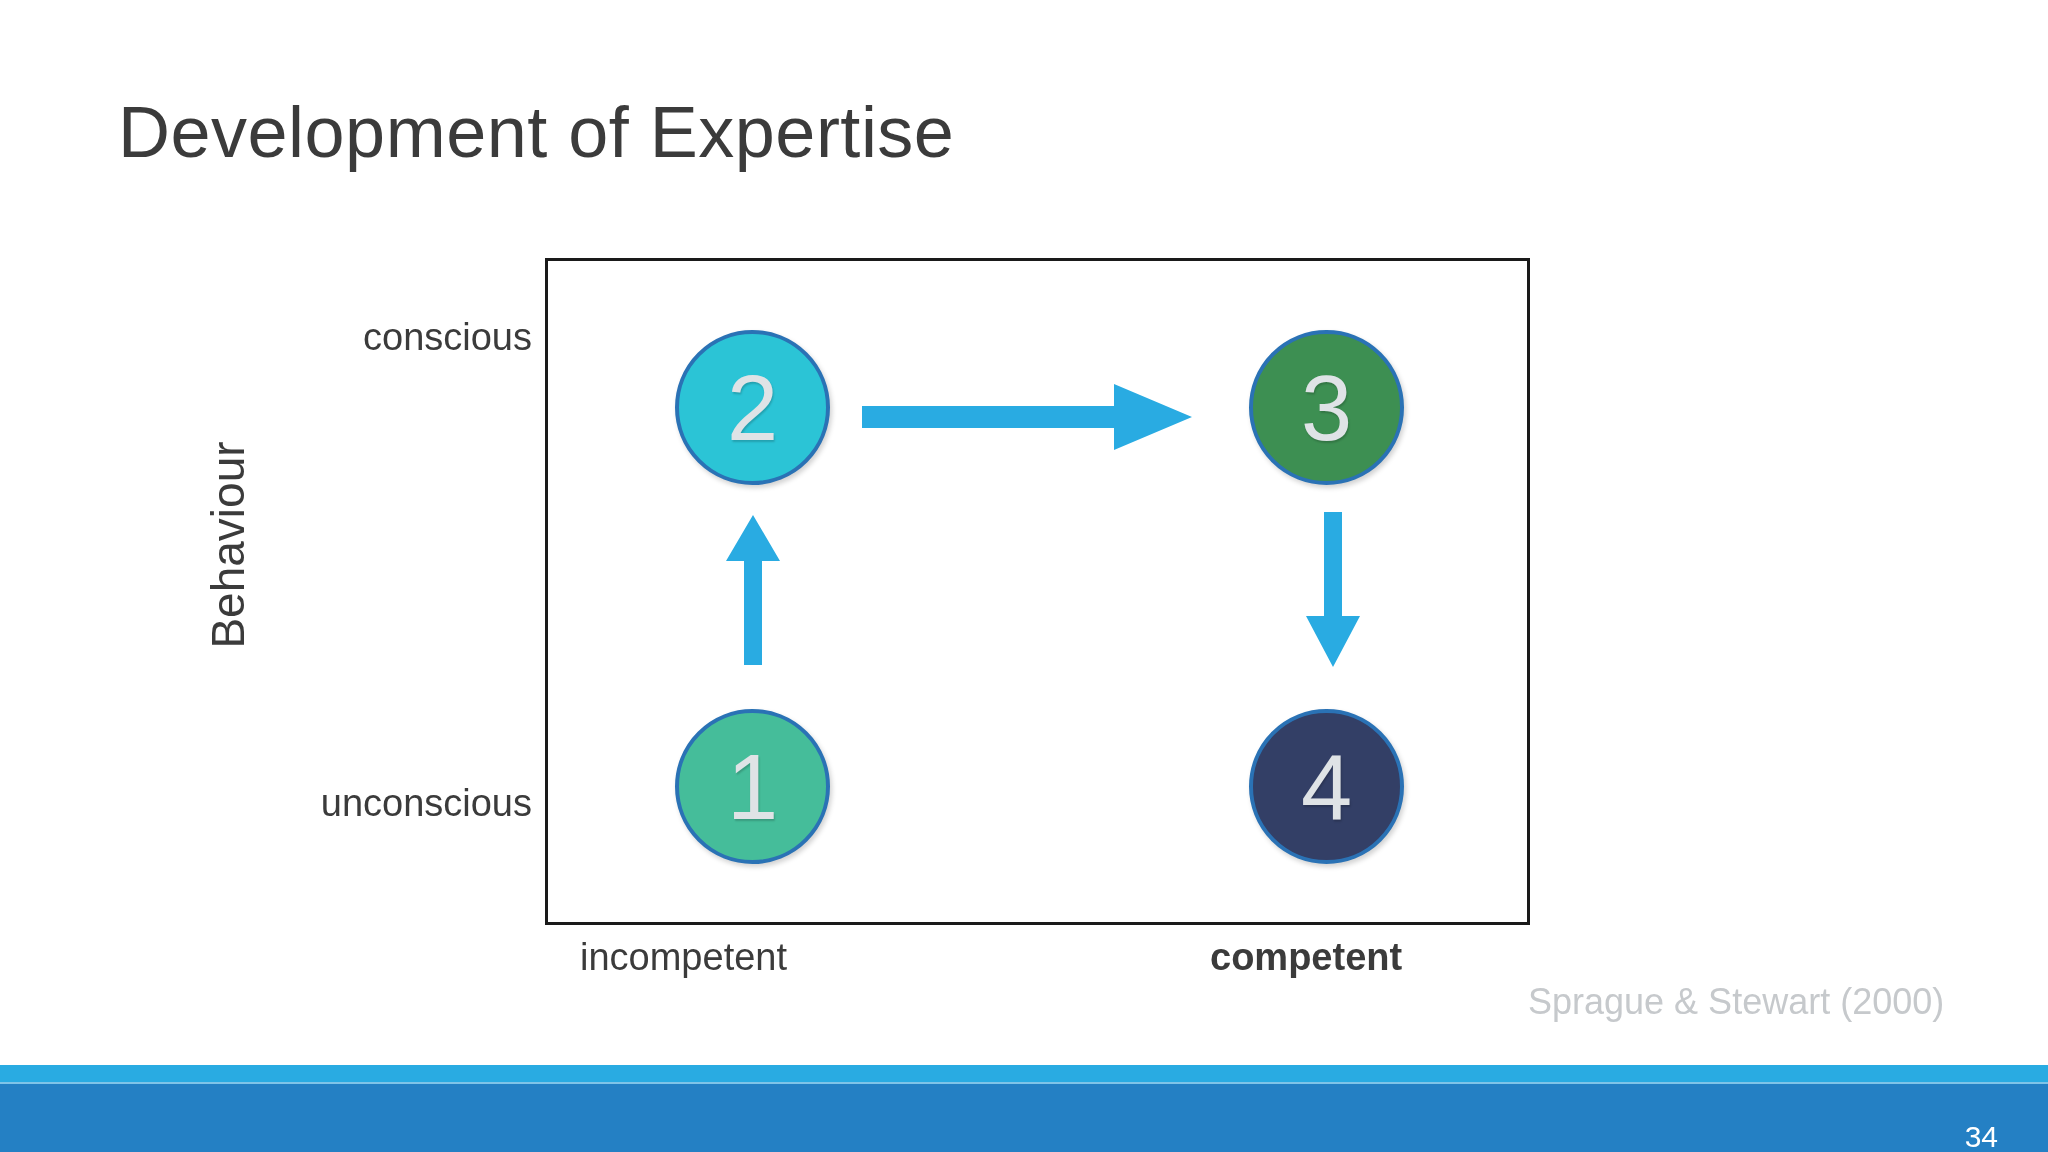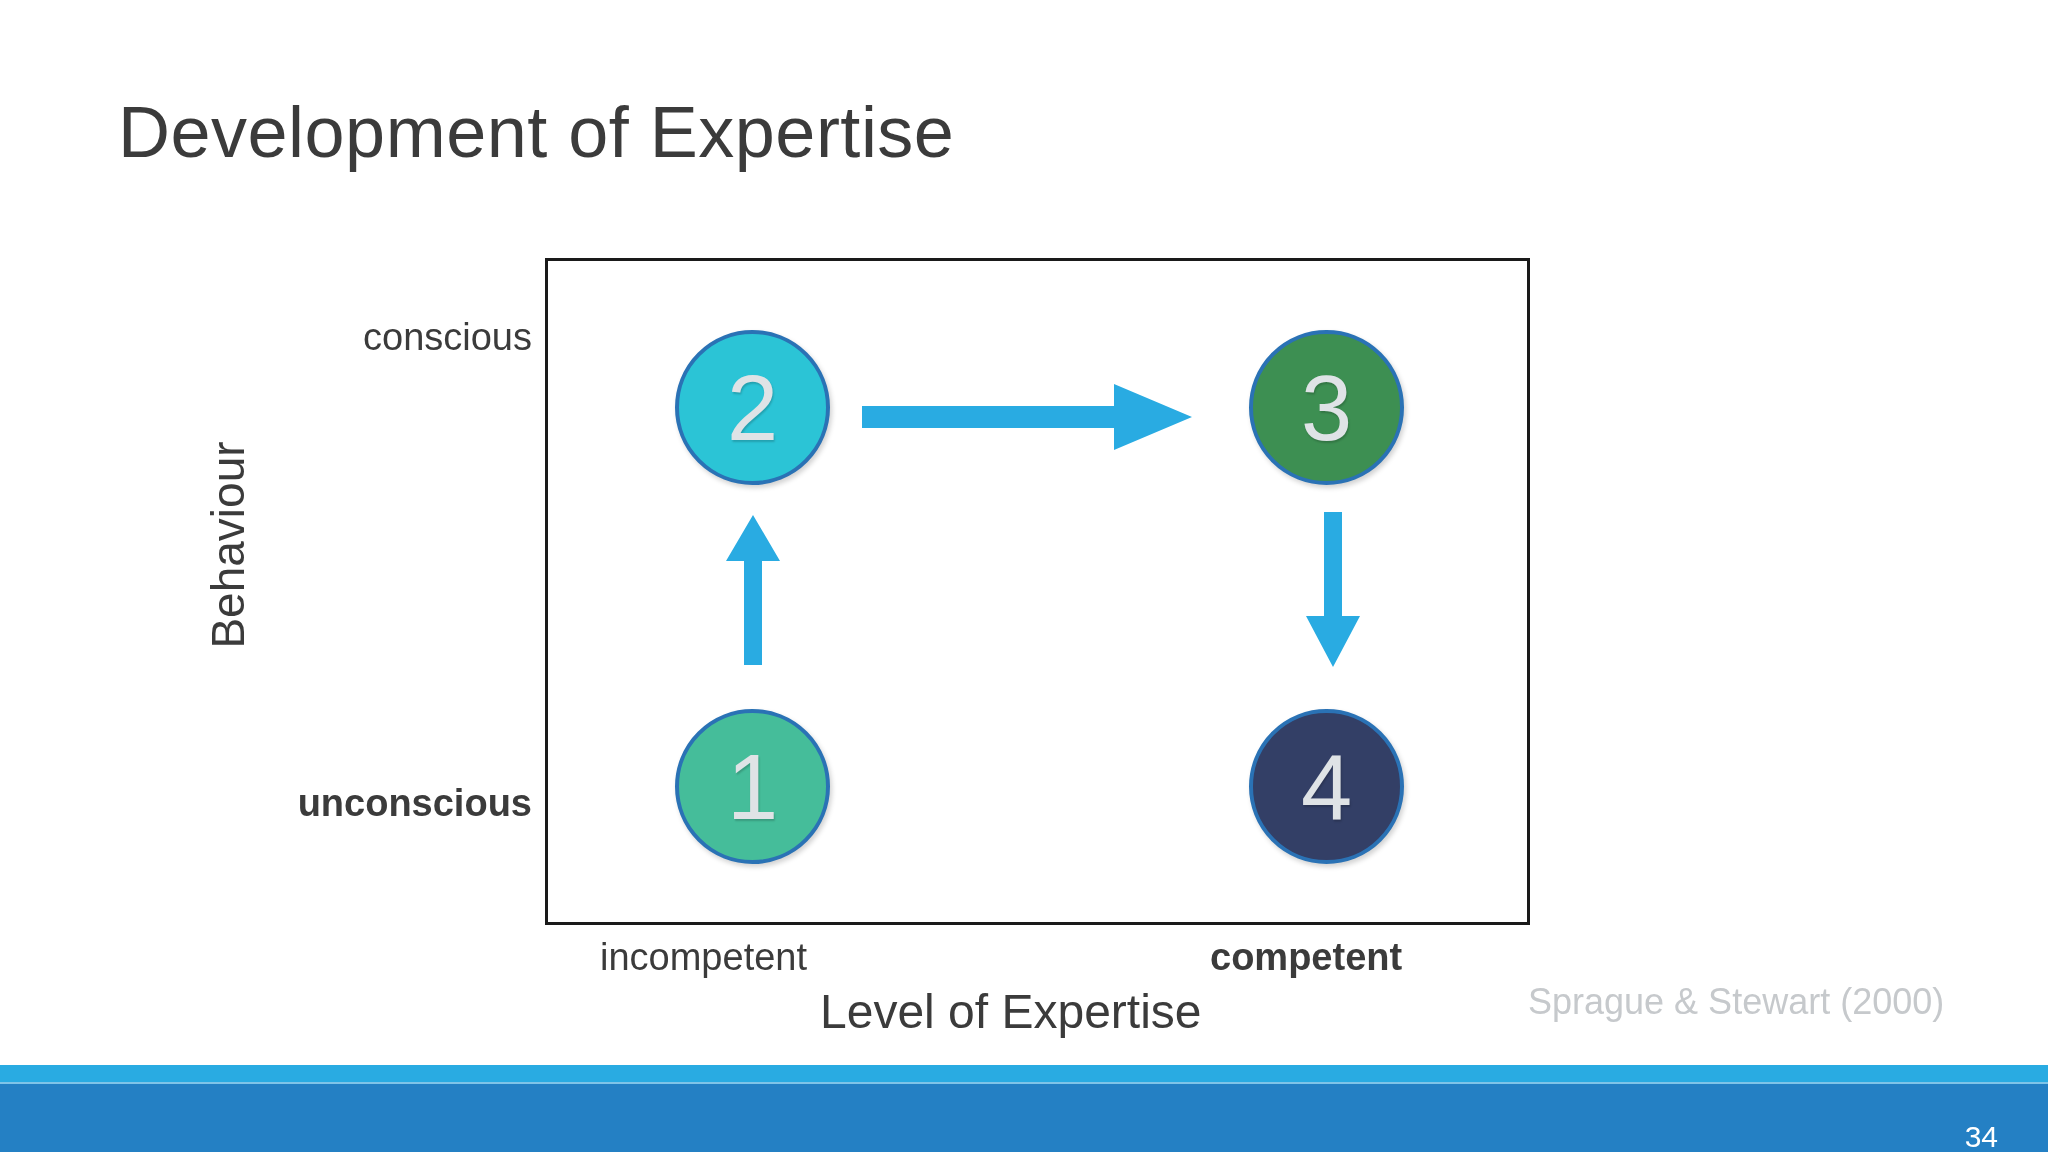--- a/index.html
+++ b/index.html
@@ -53,22 +53,22 @@
   
   .axis-tick {
     position: absolute;
     font-size: 38px;
     font-weight: 400;
     color: #3b3b3b;
     white-space: nowrap;
     line-height: 1;
   }
   #tick-conscious   { right: 1516px; top: 318px; }
-  #tick-unconscious { right: 1516px; top: 784px; font-weight: bold; }
-  #tick-incompetent { left: 600px;  top: 938px; }
+  #tick-unconscious { right: 1516px; top: 784px; }
+  #tick-incompetent { left: 580px;  top: 938px; }
   #tick-competent   { left: 1210px; top: 938px; font-weight: bold; }
 
   
   #y-axis-title {
     position: absolute;
     left: 205px;
     top: 415px;
     width: 260px;
     text-align: center;
     font-size: 46px;
@@ -180,21 +180,20 @@
 
   <div id="plot-frame"></div>
 
   <div class="axis-tick" id="tick-conscious">conscious</div>
   <div class="axis-tick" id="tick-unconscious">unconscious</div>
 
   <div class="axis-tick" id="tick-incompetent">incompetent</div>
   <div class="axis-tick" id="tick-competent">competent</div>
 
   <div id="y-axis-title">Behaviour</div>
-  <div id="x-axis-title">Level of Expertise</div>
 
   <svg class="arrow-svg" id="arrow-1-to-2" width="70" height="150" viewBox="0 0 70 150">
     <polygon points="26,150 44,150 44,46 62,46 35,0 8,46 26,46" fill="#29abe2"></polygon>
   </svg>
 
   <svg class="arrow-svg" id="arrow-2-to-3" width="330" height="78" viewBox="0 0 330 78">
     <polygon points="0,28 252,28 252,6 330,39 252,72 252,50 0,50" fill="#29abe2"></polygon>
   </svg>
 
   <svg class="arrow-svg" id="arrow-3-to-4" width="70" height="155" viewBox="0 0 70 155">

